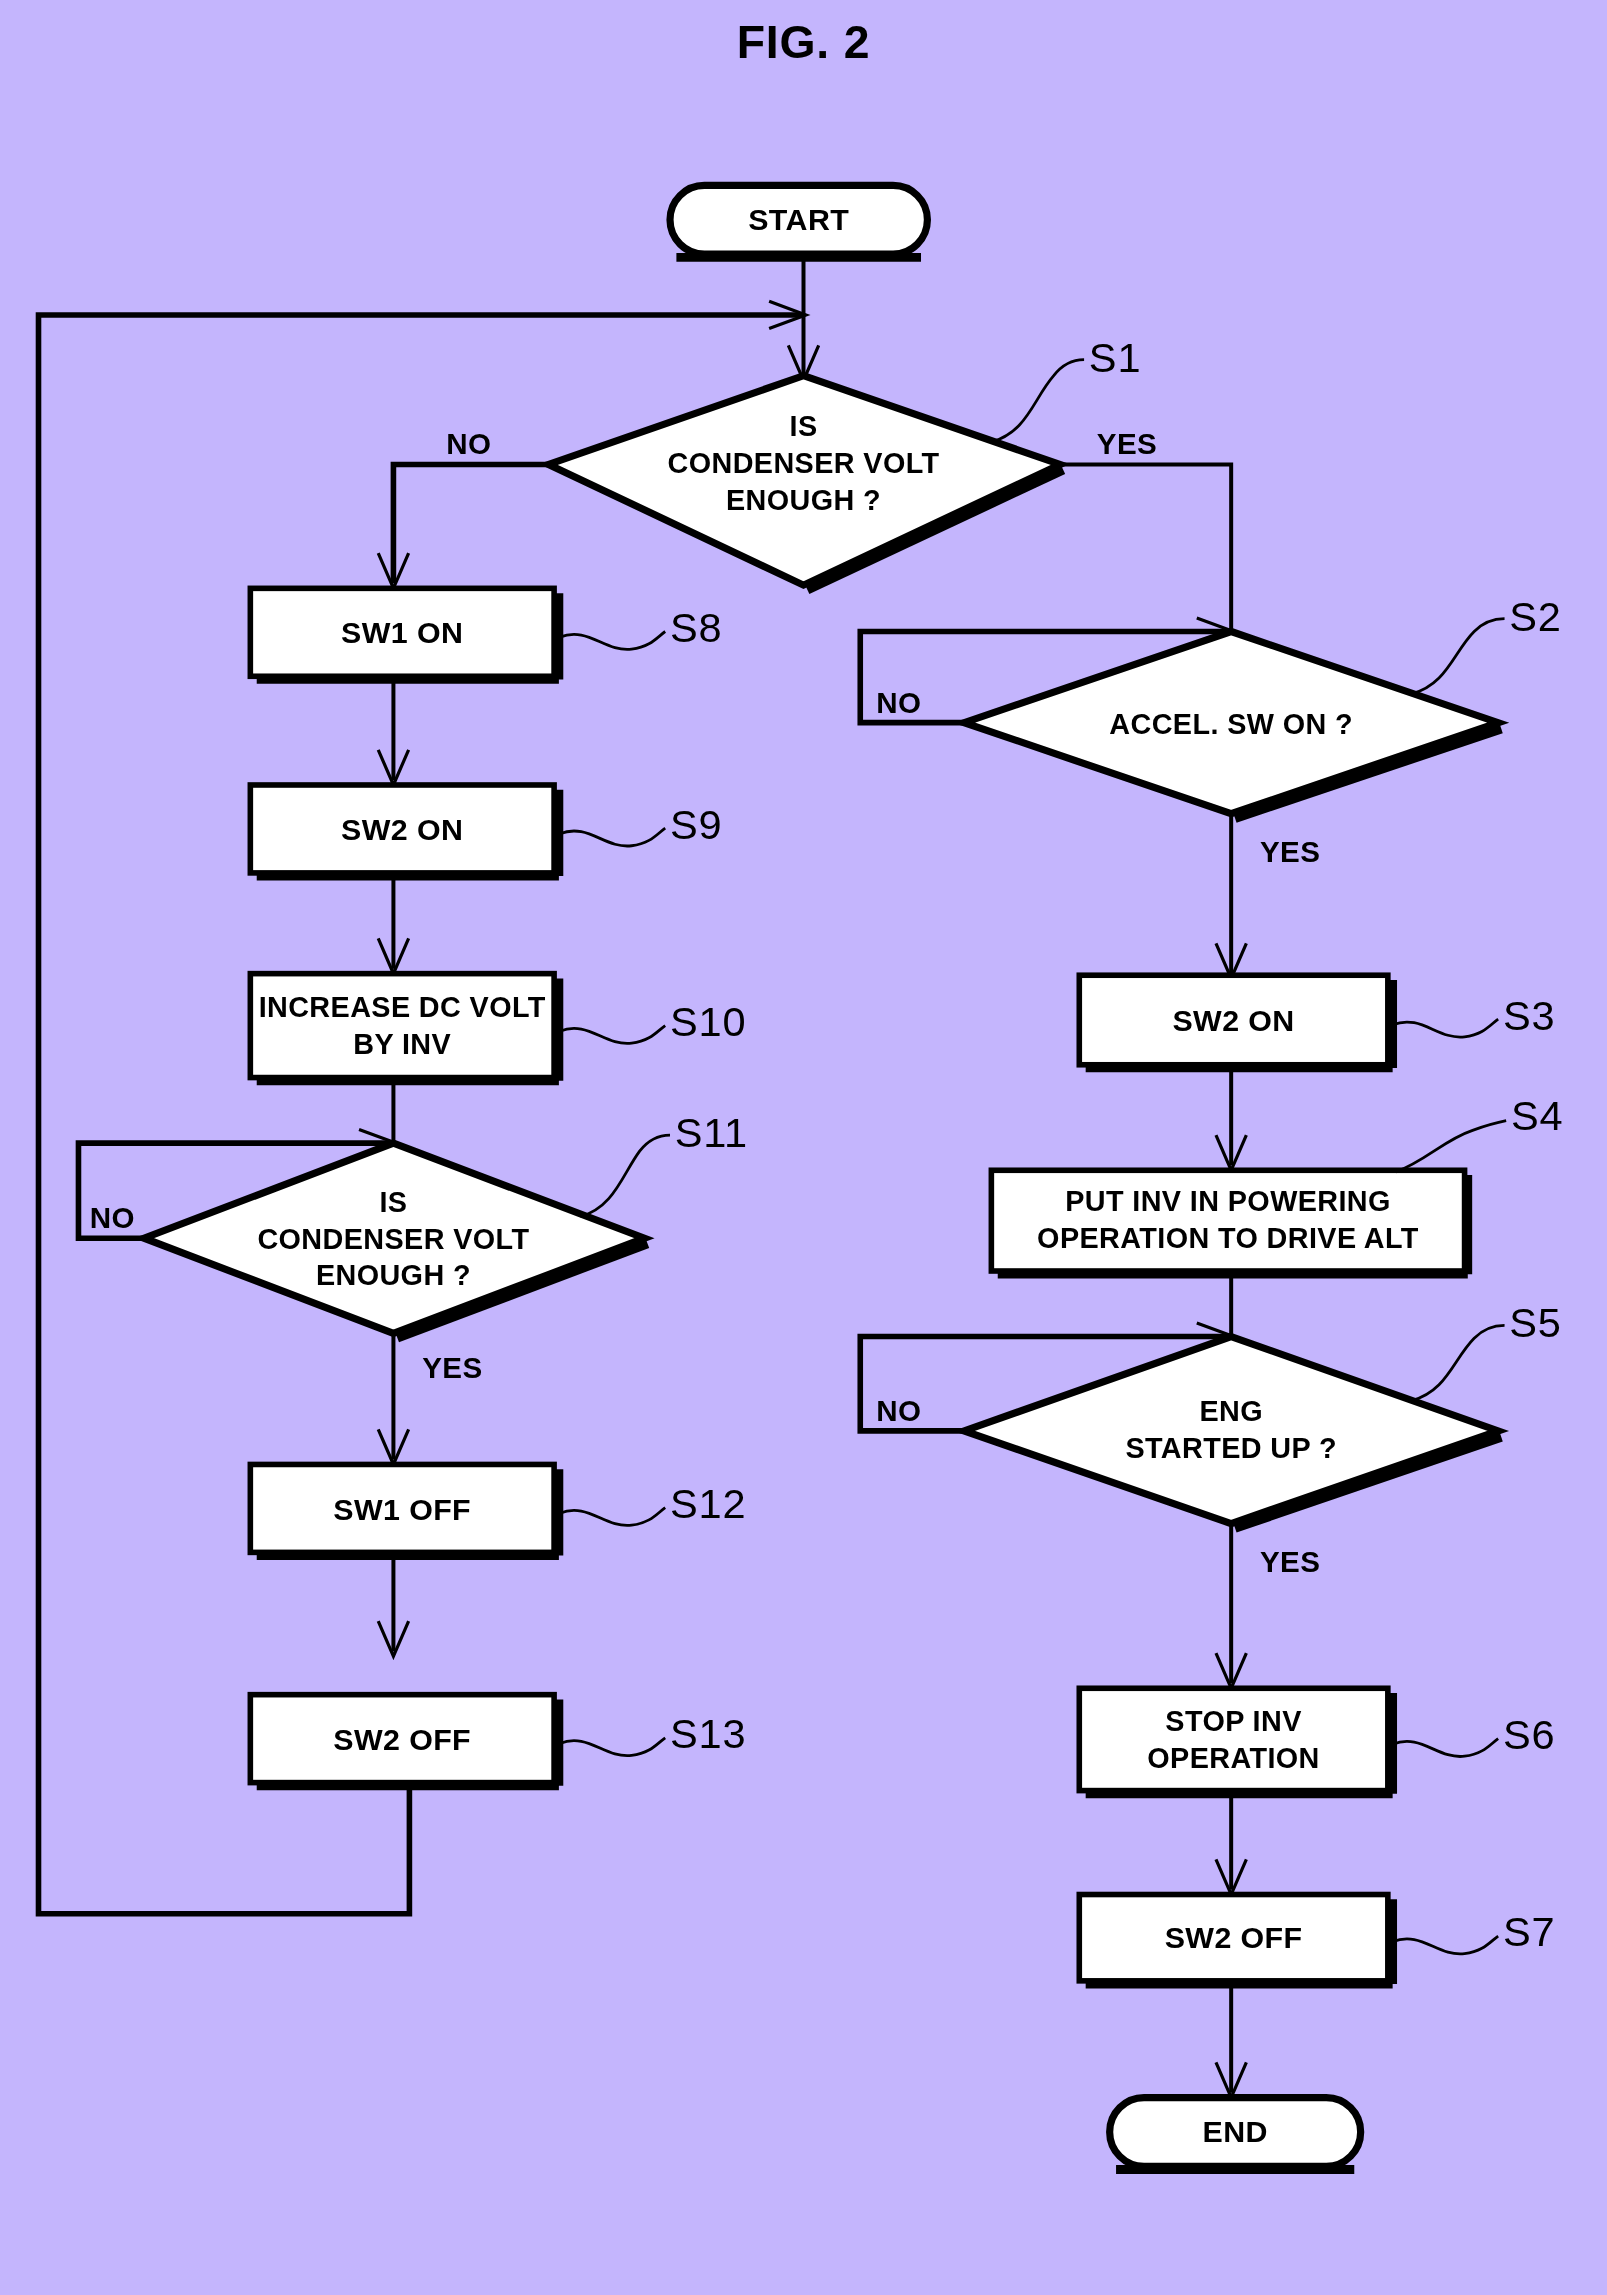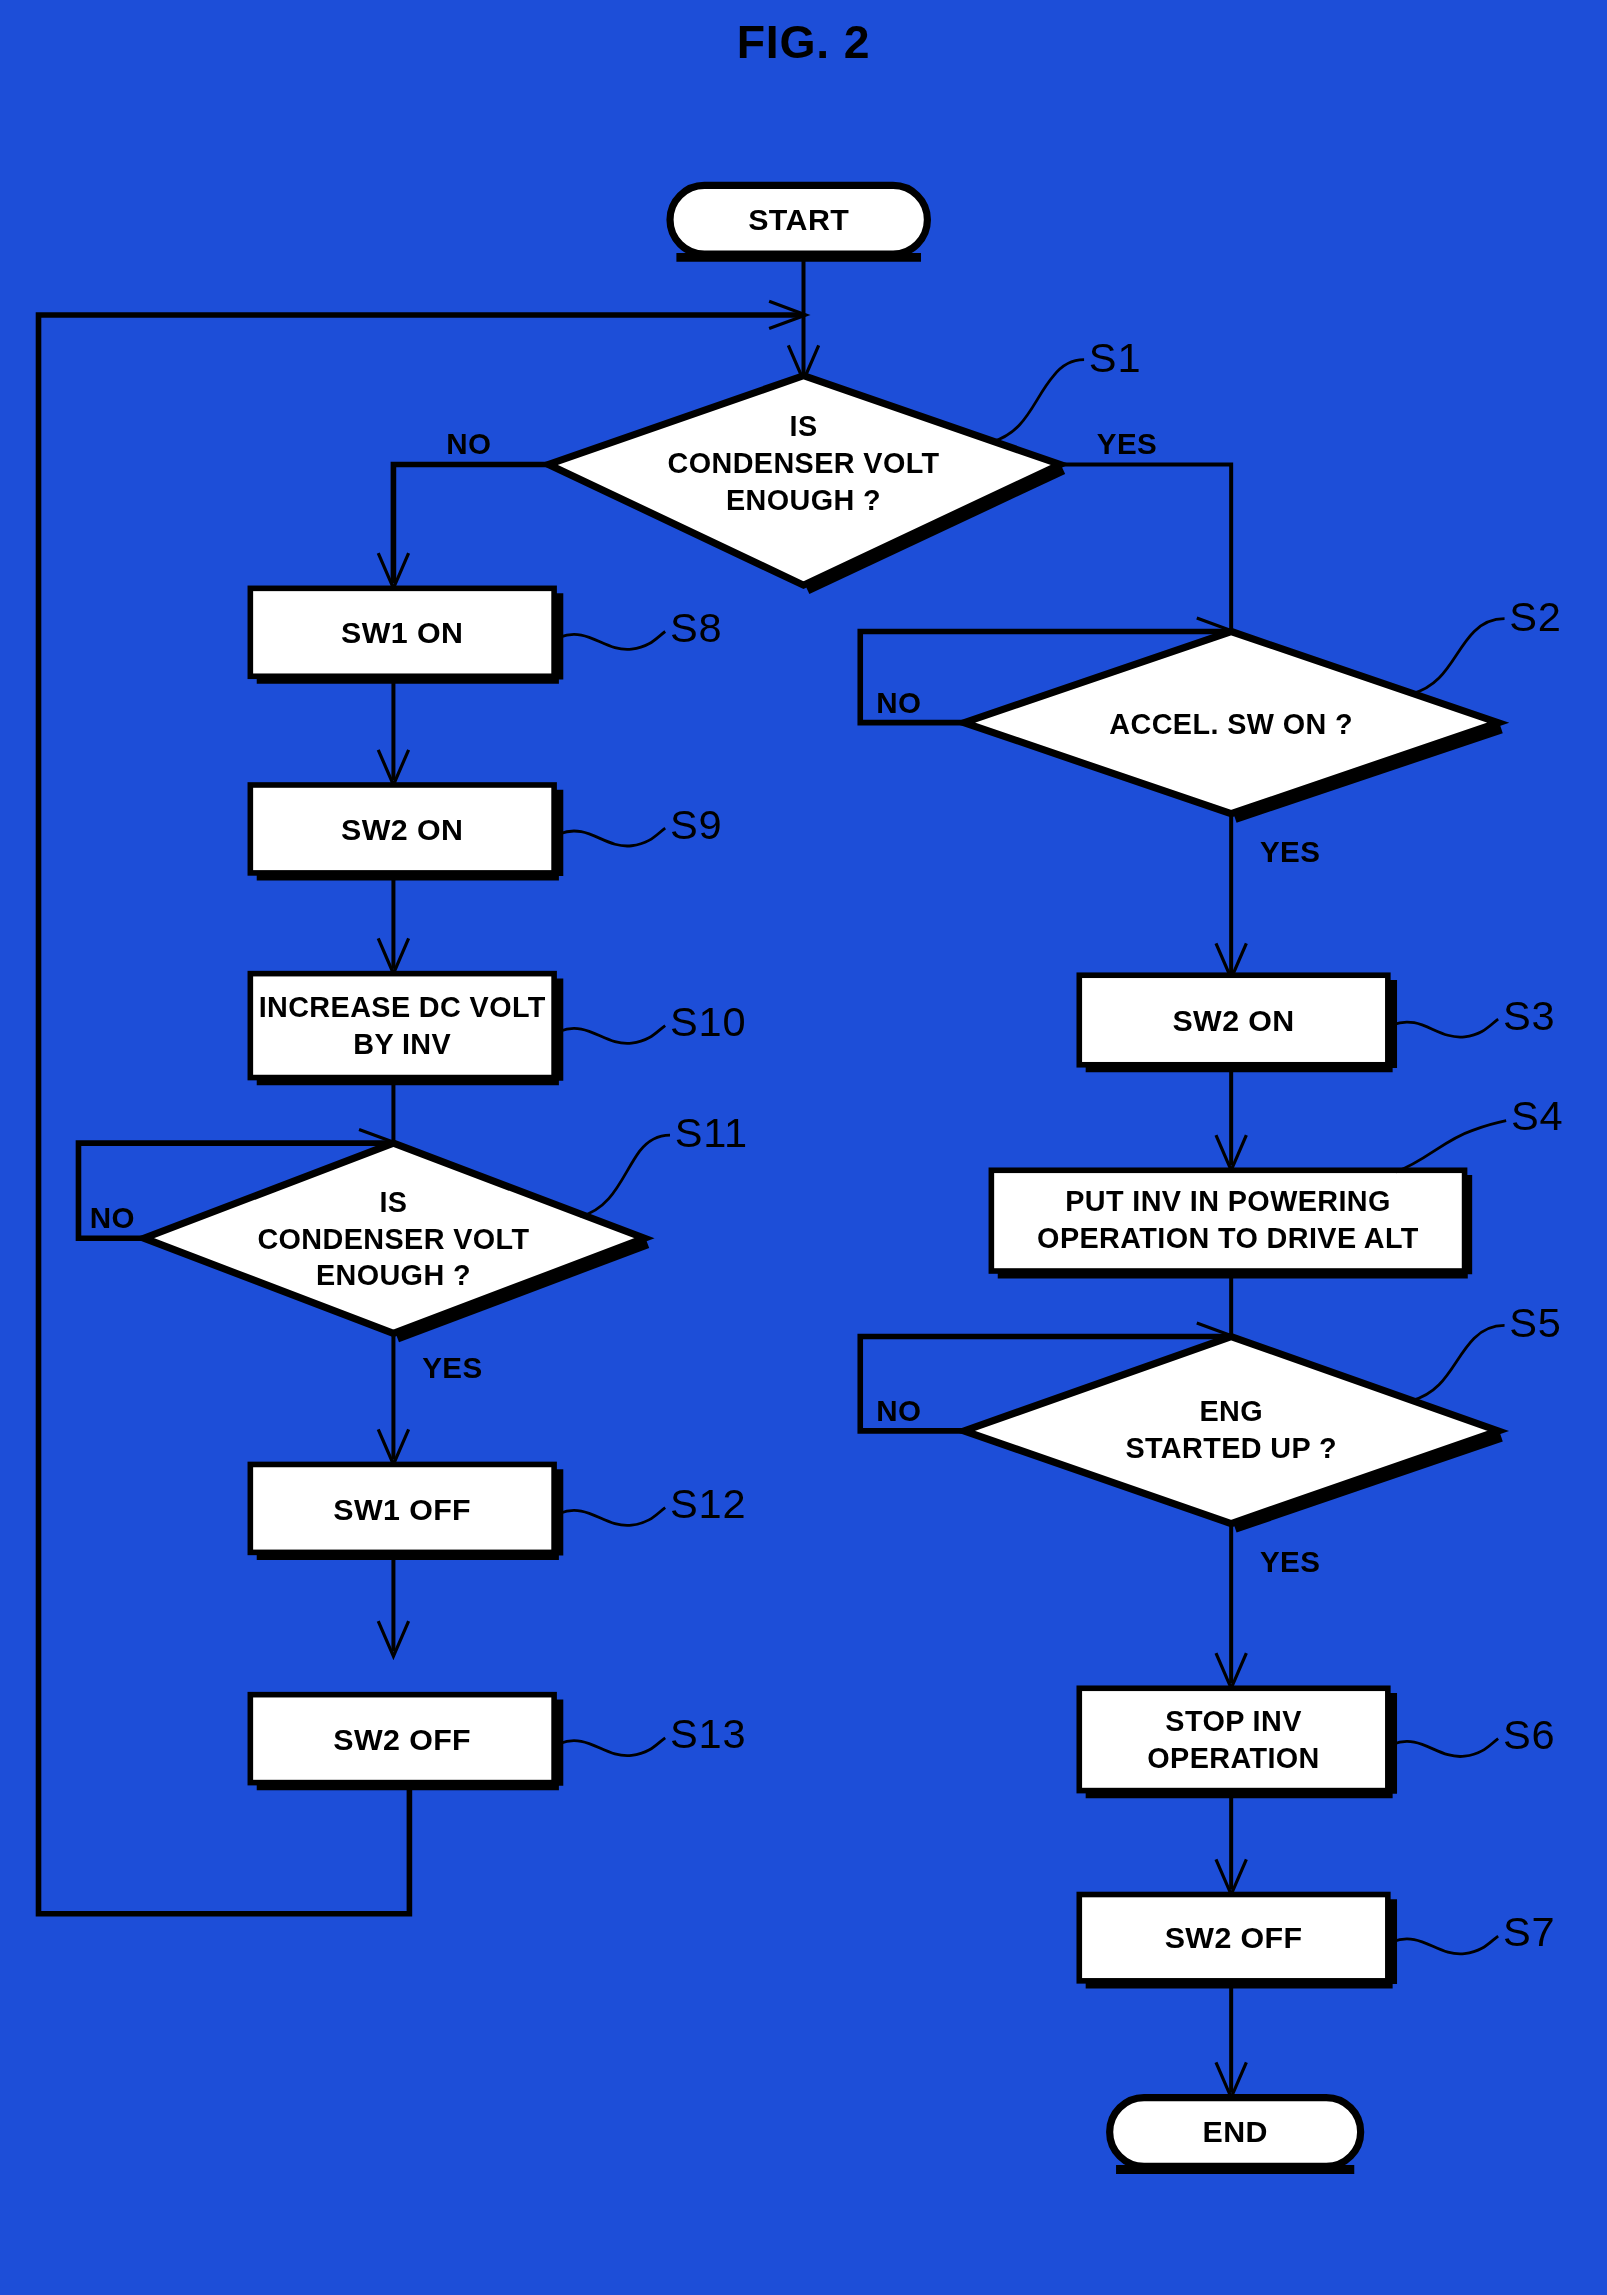--- a/index.html
+++ b/index.html
@@ -11,21 +11,21 @@
   body {
     width: 1607px;
     height: 2295px;
     font-family: "Liberation Sans", sans-serif;
     overflow: hidden;
   }
   #figure-root {
     position: relative;
     width: 1607px;
     height: 2295px;
-    background: #1d4ed8;
+    background: #c4b5fd;
   }
   svg#flow-svg {
     position: absolute;
     top: 0;
     left: 0;
     width: 1607px;
     height: 2295px;
     display: block;
   }
   .fig-title {

